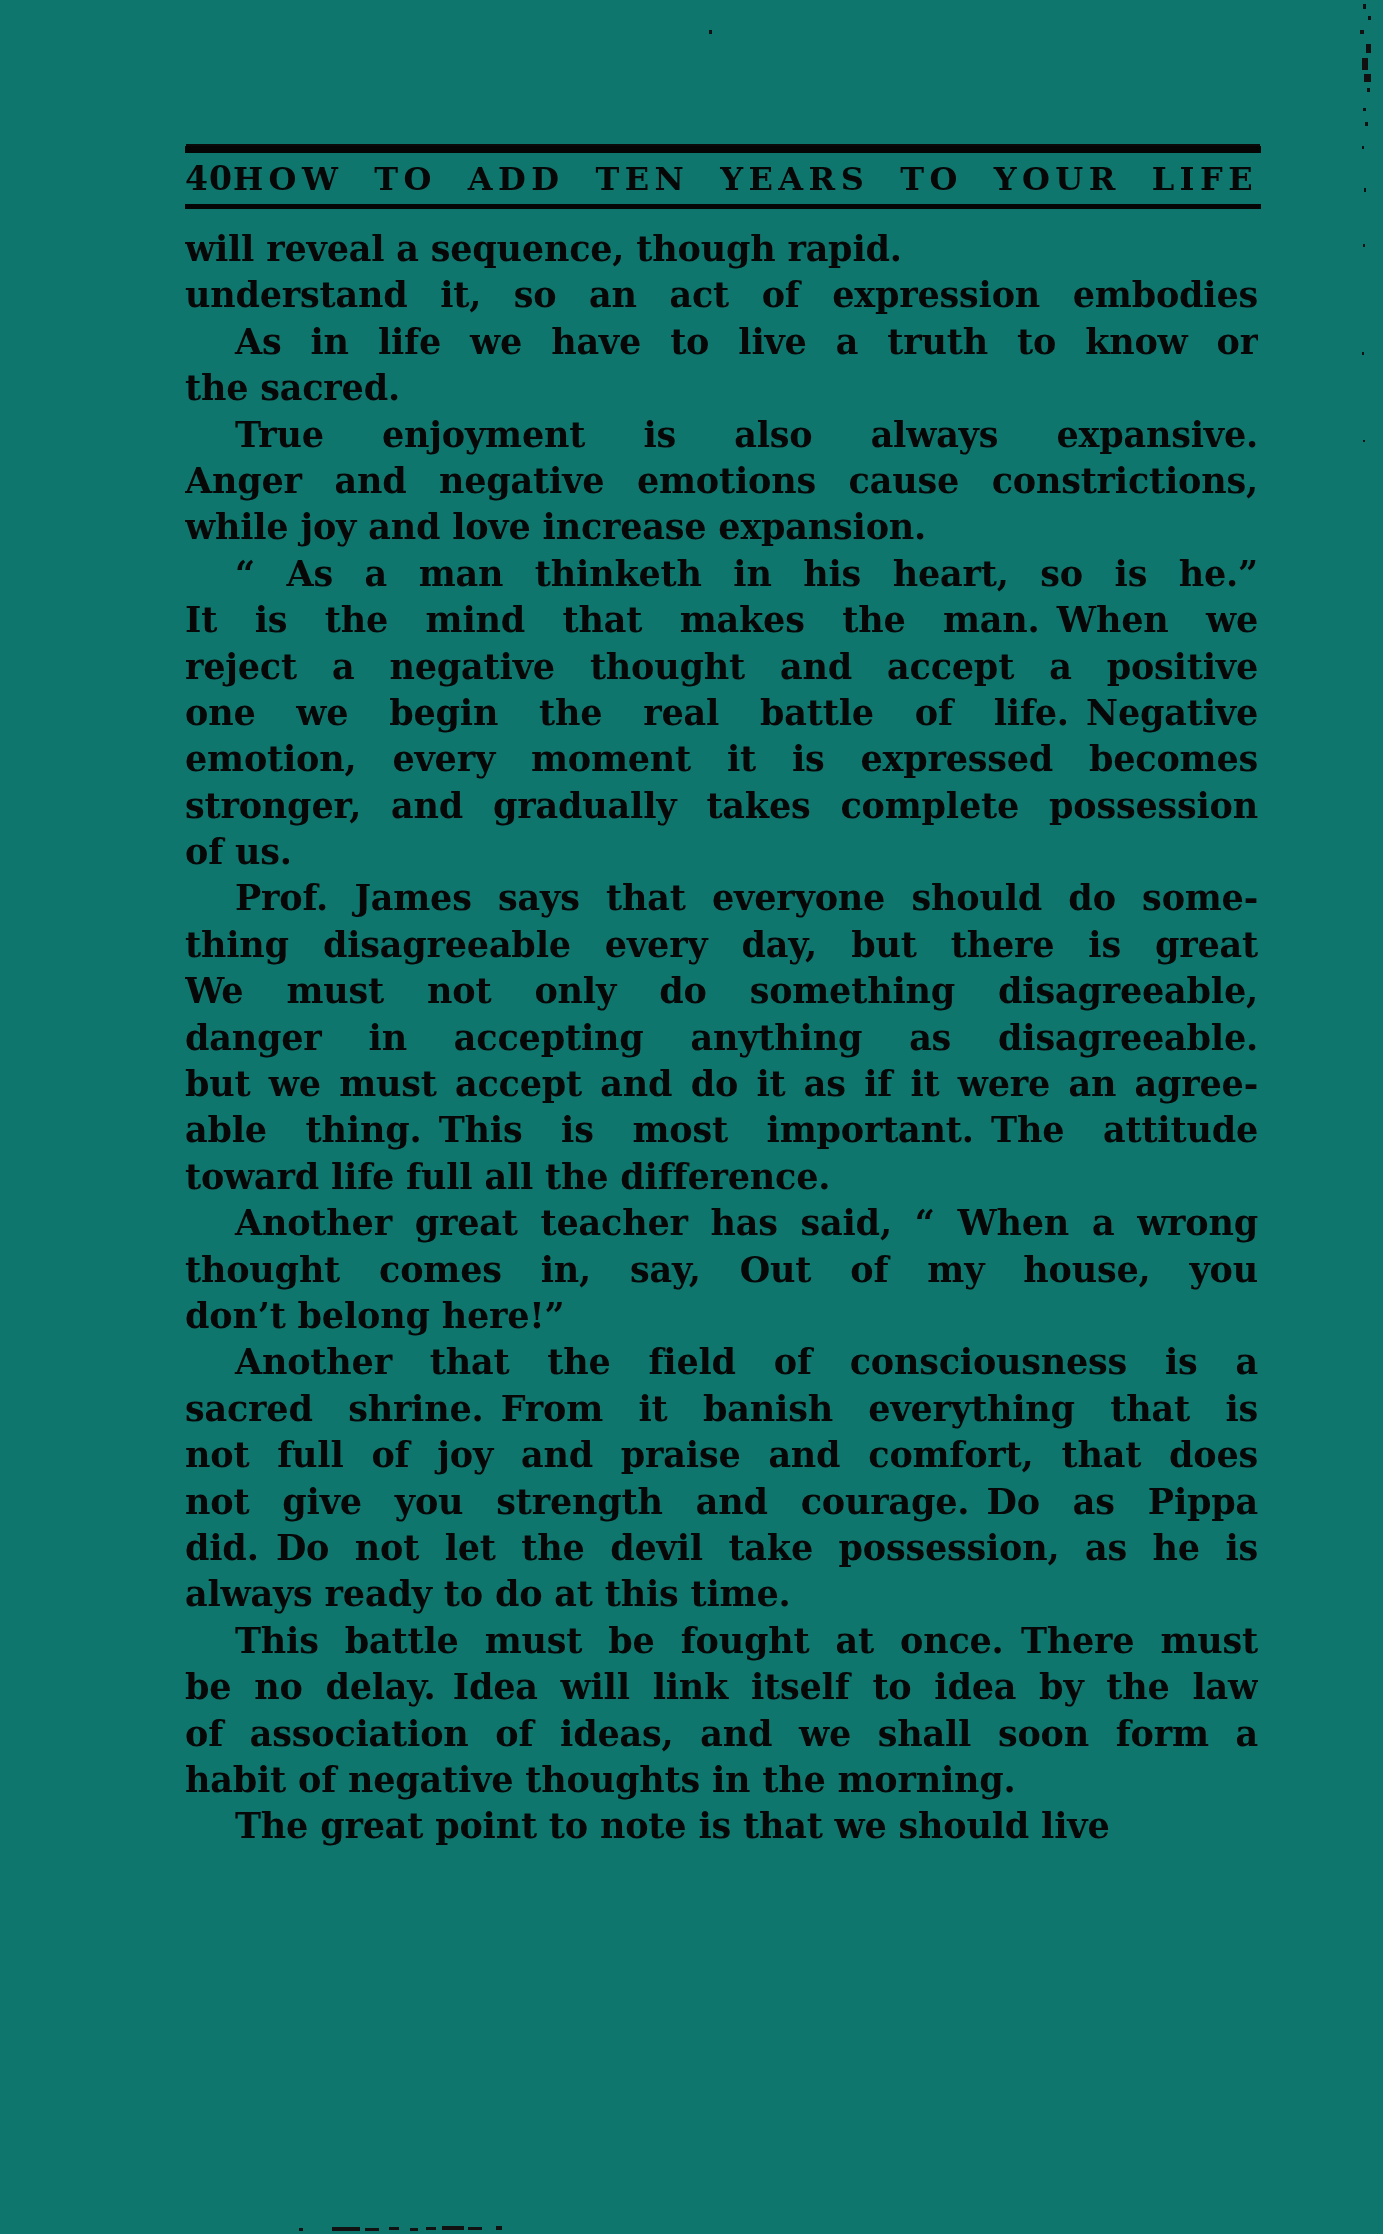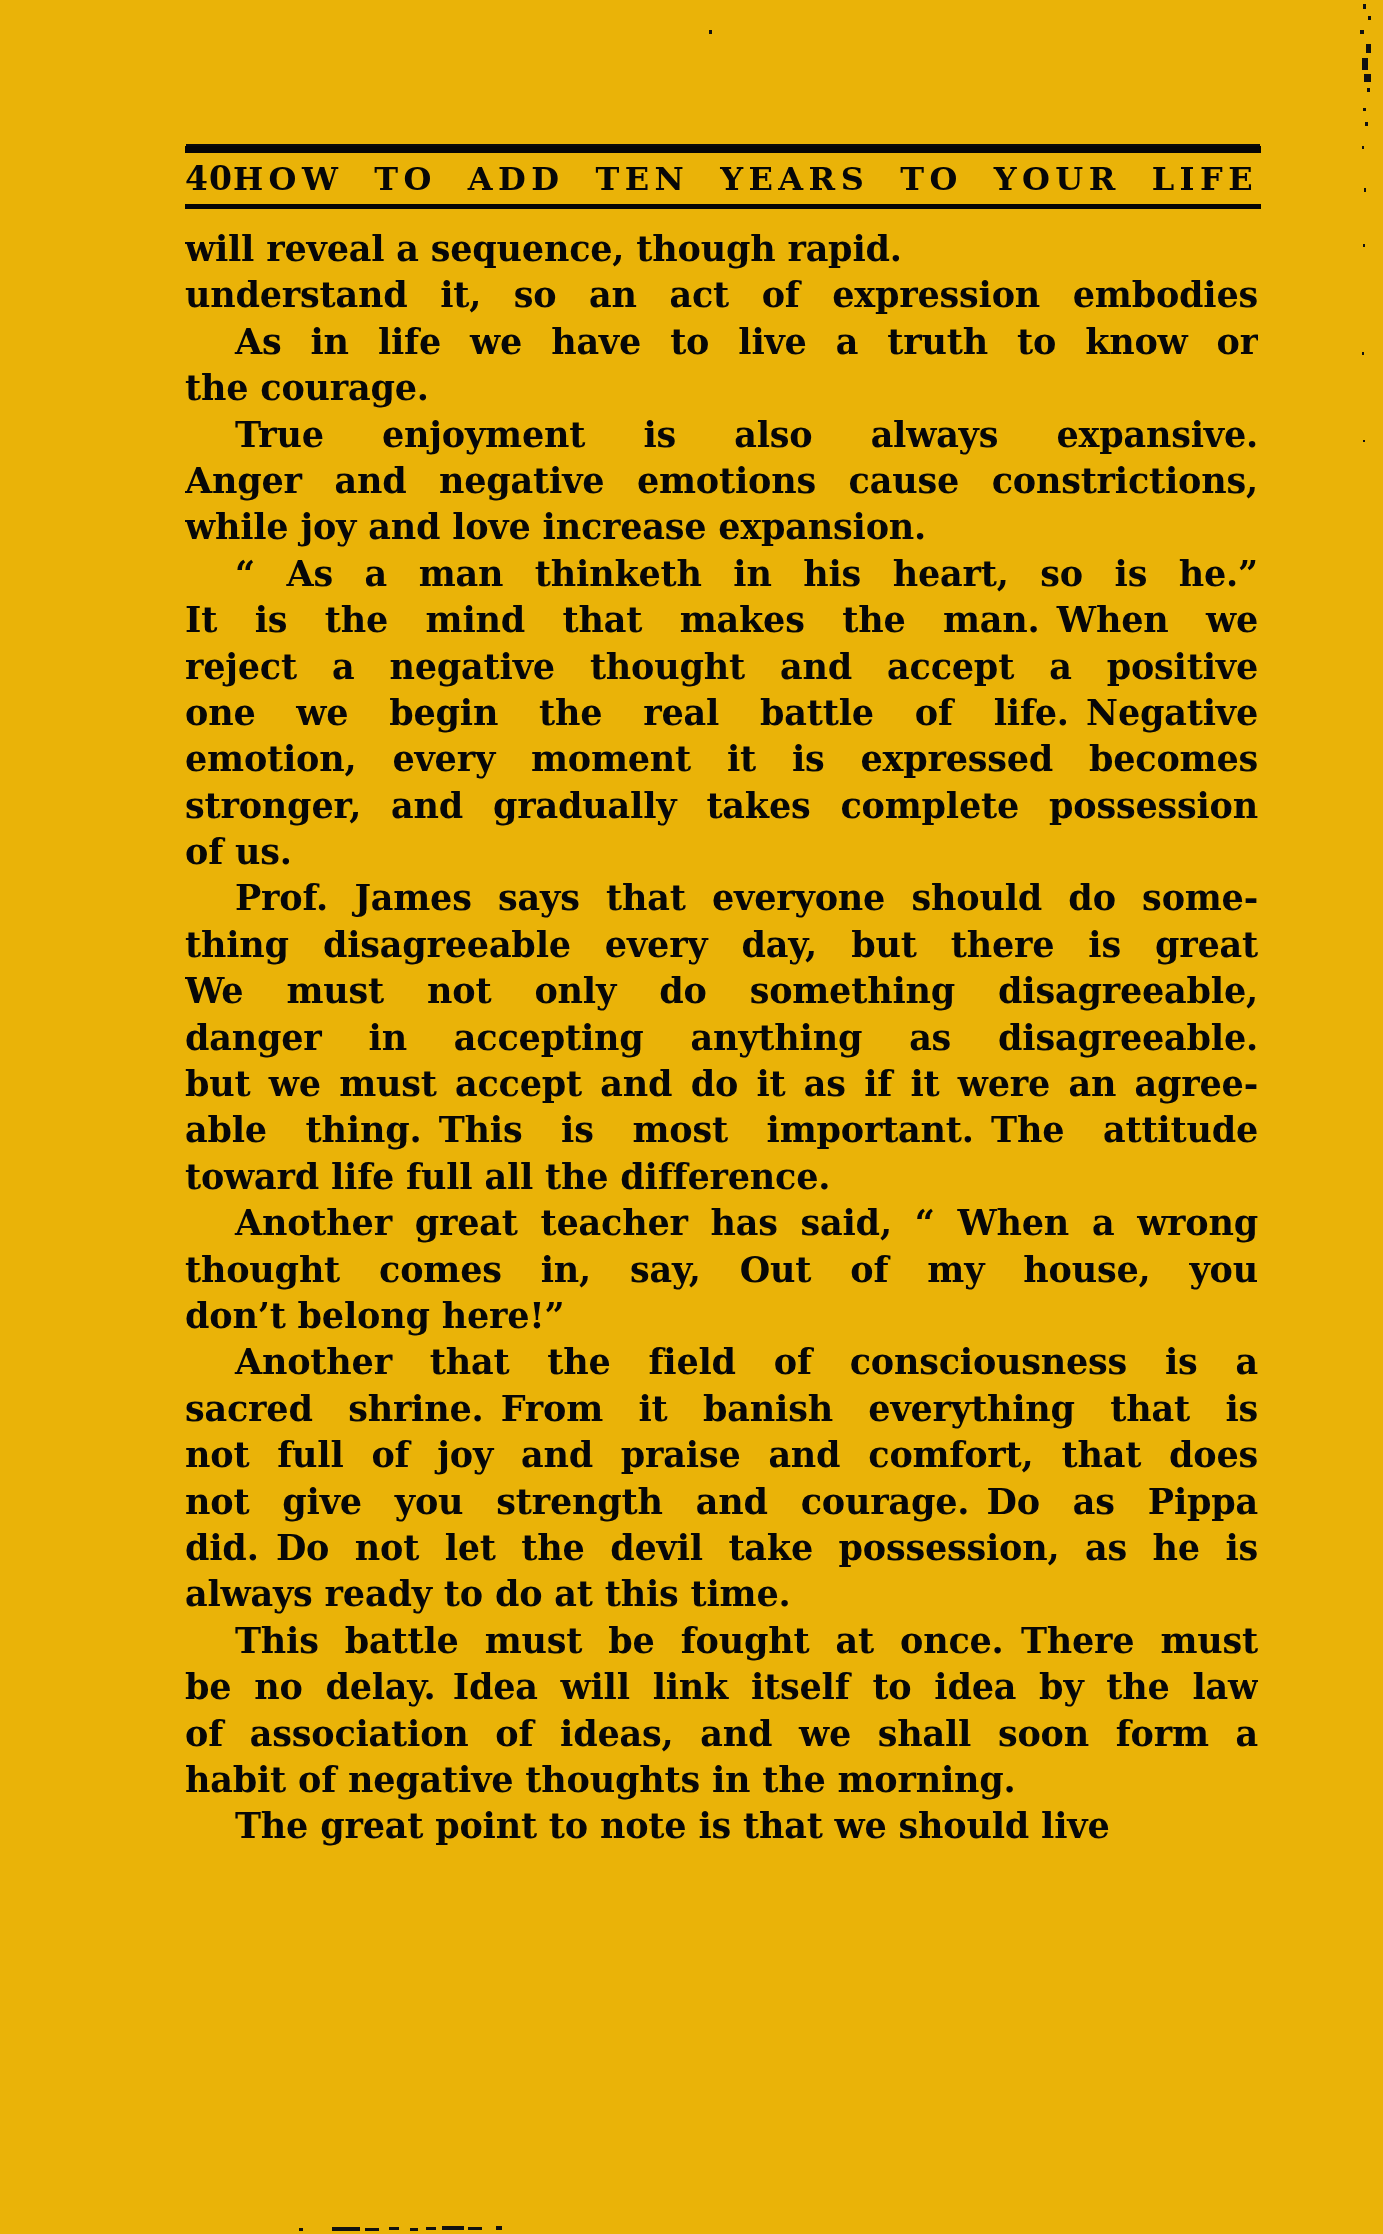--- a/index.html
+++ b/index.html
@@ -4,21 +4,21 @@
 <style>
   html, body { margin: 0; padding: 0; }
   body {
     width: 1383px; height: 2234px;
     background: #ffffff;
     position: relative;
     font-family: "DejaVu Serif", "Liberation Serif", serif;
     color: #070707;
     overflow: hidden;
   }
-  .page { position: absolute; inset: 0; background: #eab308; padding-left: 36px; }
+  .page { position: absolute; inset: 0; background: #0f766e; padding-left: 36px; }
 
   
   .running-head { position: absolute; left: 185px; top: 146px; width: 1076px; }
   .rule { background: #050505; }
   .rule-top { height: 7px; box-shadow: 0 -3px 0 -1px #0a0a0a; }
   .rule-bottom { height: 5px; }
   .header-line {
     display: flex; align-items: baseline;
     height: 51px; padding-top: 6px; box-sizing: border-box;
   }
@@ -60,21 +60,21 @@
       <span class="pagenum">40</span>
       <span class="title">HOW TO ADD TEN YEARS TO YOUR LIFE</span>
     </div>
     <div class="rule rule-bottom"></div>
   </header>
 
   <main class="text-block">
       <div class="line end">will reveal a sequence, though rapid.</div>
       <div class="line">understand it, so an act of expression embodies</div>
       <div class="line indent">As in life we have to live a truth to know or</div>
-      <div class="line end">the courage.</div>
+      <div class="line end">the sacred.</div>
       <div class="line indent">True enjoyment is also always expansive.</div>
       <div class="line">Anger and negative emotions cause constrictions,</div>
       <div class="line end">while joy and love increase expansion.</div>
       <div class="line indent">“ As a man thinketh in his heart, so is he.”</div>
       <div class="line">It is the mind that makes the man. When we</div>
       <div class="line">reject a negative thought and accept a positive</div>
       <div class="line">one we begin the real battle of life. Negative</div>
       <div class="line">emotion, every moment it is expressed becomes</div>
       <div class="line">stronger, and gradually takes complete possession</div>
       <div class="line end">of us.</div>

